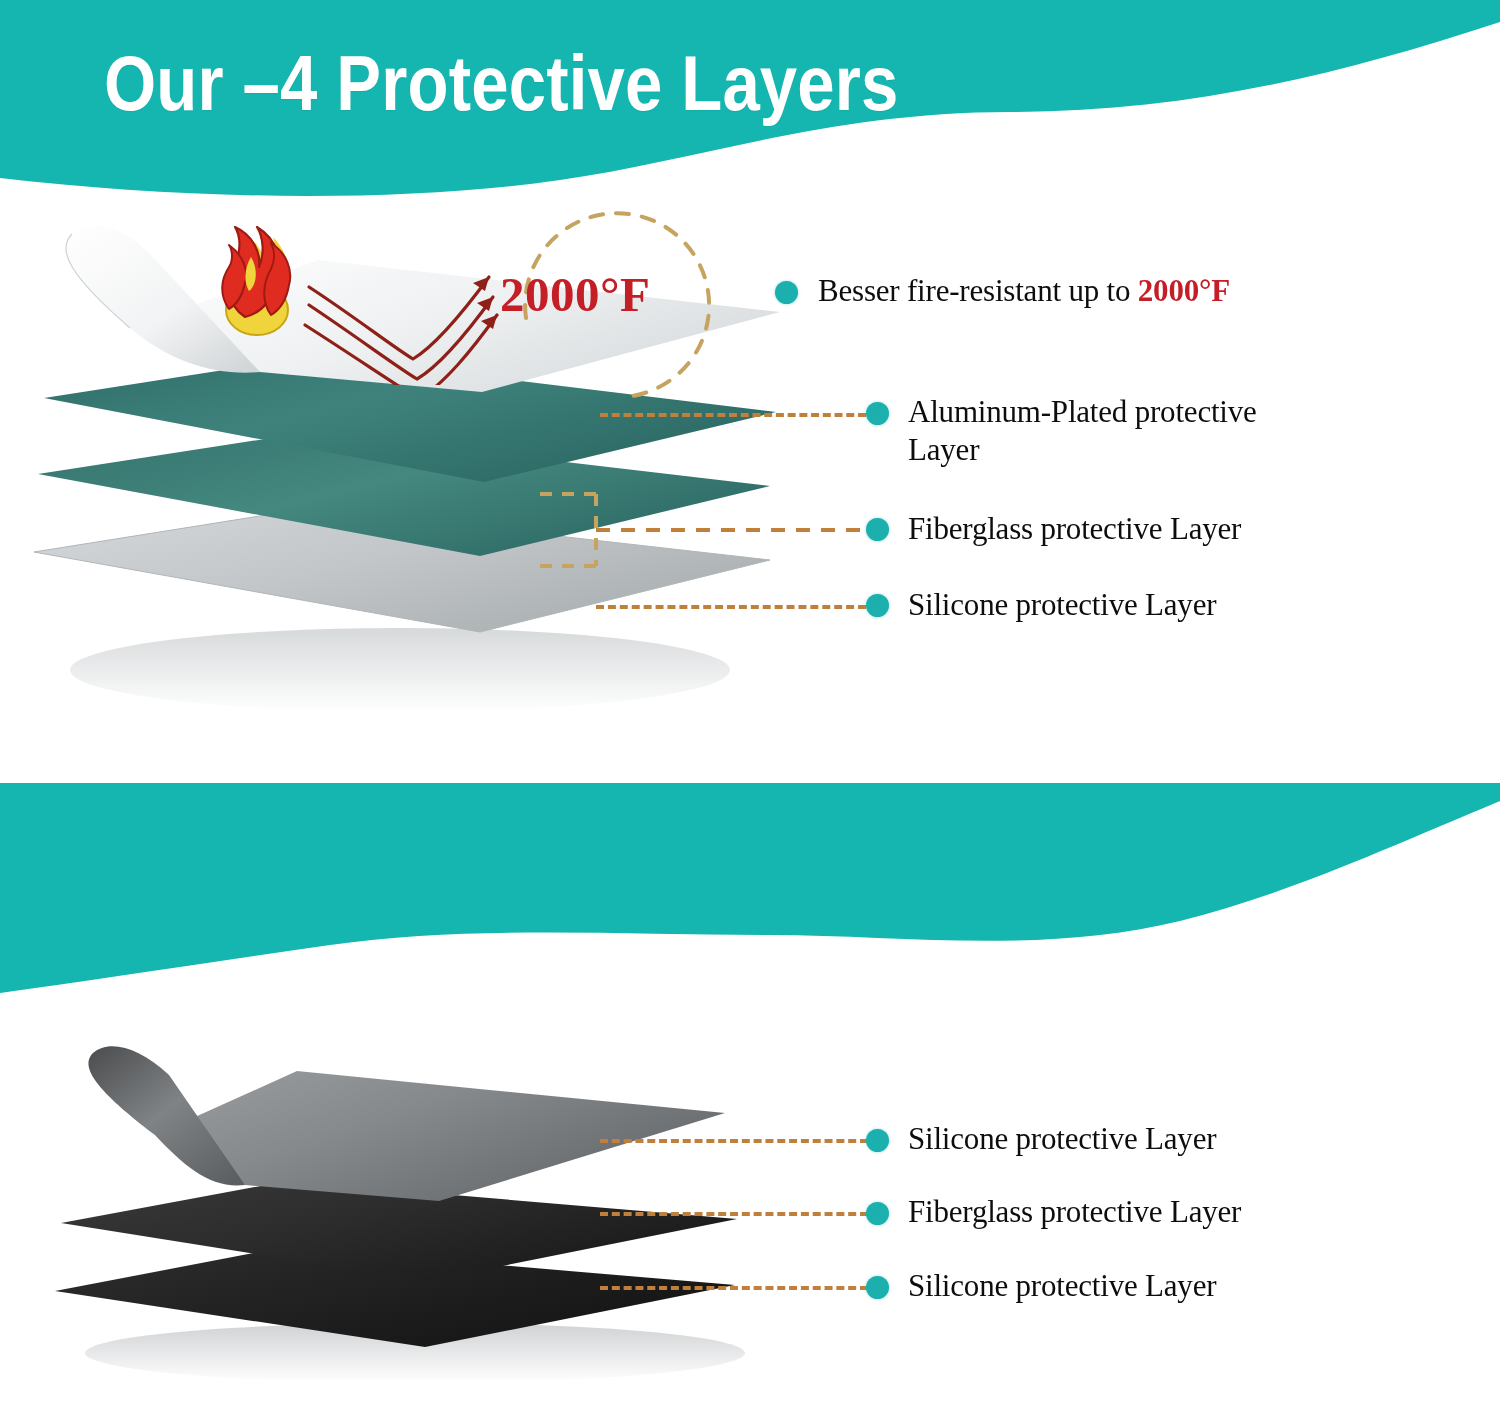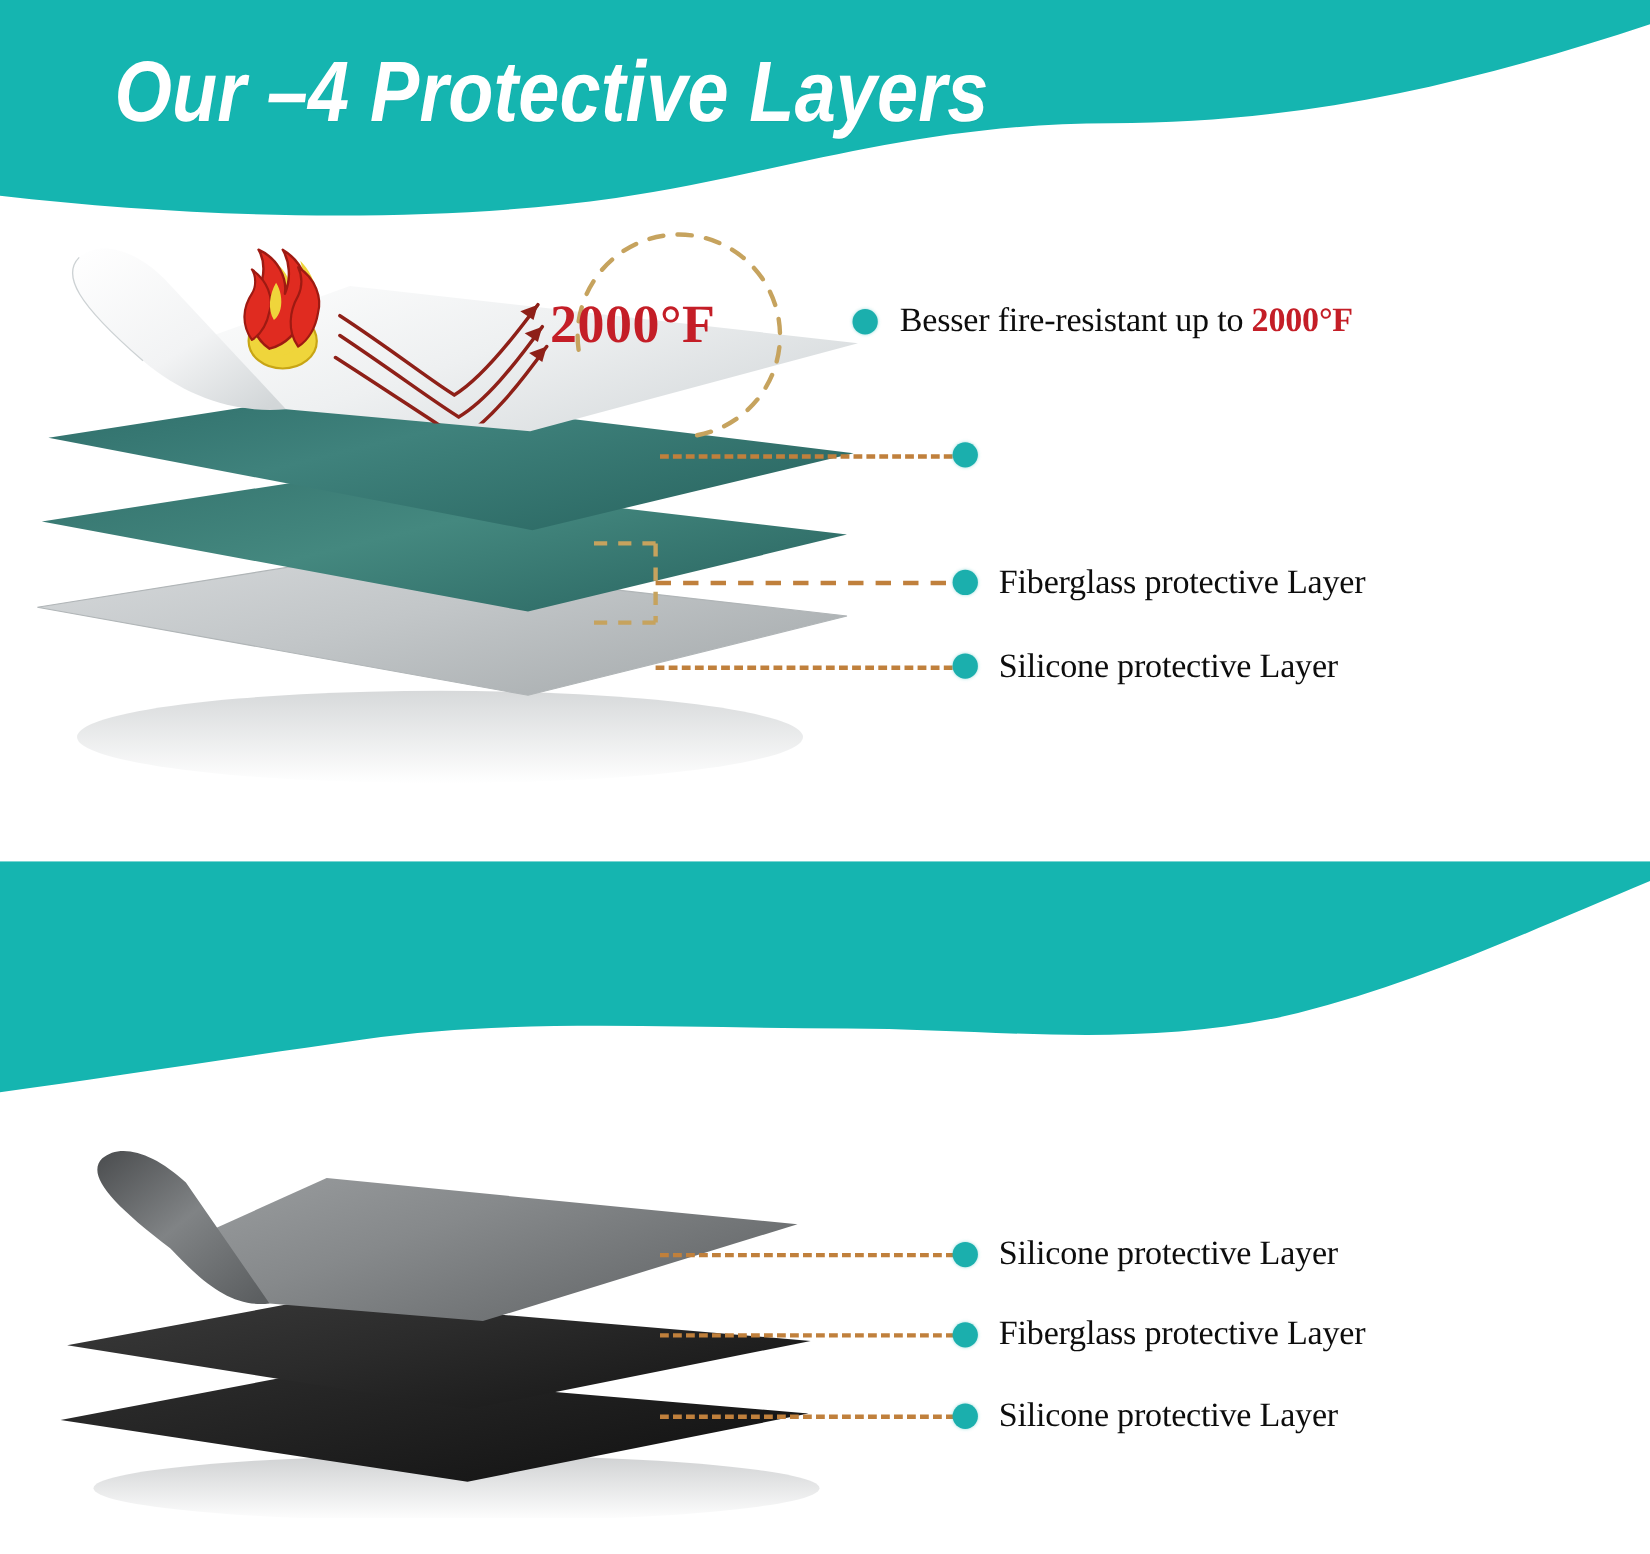--- a/index.html
+++ b/index.html
@@ -6,21 +6,21 @@
   body{
     width:1500px;height:1413px;
     background:#ffffff;
     font-family:"Liberation Serif", serif;
     overflow:hidden;
     position:relative;
   }
   .stage{position:absolute;inset:0;width:1500px;height:1413px;}
 
   
-  .banner{position:absolute;left:0;width:1268px;font-style:italic;}
+  .banner{position:absolute;left:0;width:1268px;}
   #banner-top{top:0;height:215px;}
   #banner-bottom{top:783px;height:215px;}
   .banner svg{display:block;width:1500px;height:100%;}
 
   .banner-title{
     position:absolute;
     font-family:"Liberation Sans", sans-serif;
     font-weight:700;
     color:#ffffff;
     letter-spacing:0.2px;
@@ -191,20 +191,24 @@
 
   <div class="bullet" style="left:775px;top:281px;"></div>
   <div class="bullet" style="left:866px;top:402px;"></div>
   <div class="bullet" style="left:866px;top:518px;"></div>
   <div class="bullet" style="left:866px;top:594px;"></div>
 
   <div class="callout" style="left:818px;top:272px;width:680px;">
     <span>Besser fire-resistant up to </span><span class="hot">2000°F</span><br>
   </div>
 
+  <div class="callout" style="left:908px;top:393px;width:580px;">
+    <span>Aluminum-Plated protective</span><br>
+    <span>Layer</span>
+  </div>
 
   <div class="callout" style="left:908px;top:510px;width:580px;">
     <span>Fiberglass protective Layer</span>
   </div>
 
   <div class="callout" style="left:908px;top:586px;width:580px;">
     <span>Silicone protective Layer</span>
   </div>
 
   <div class="banner" id="banner-bottom">

